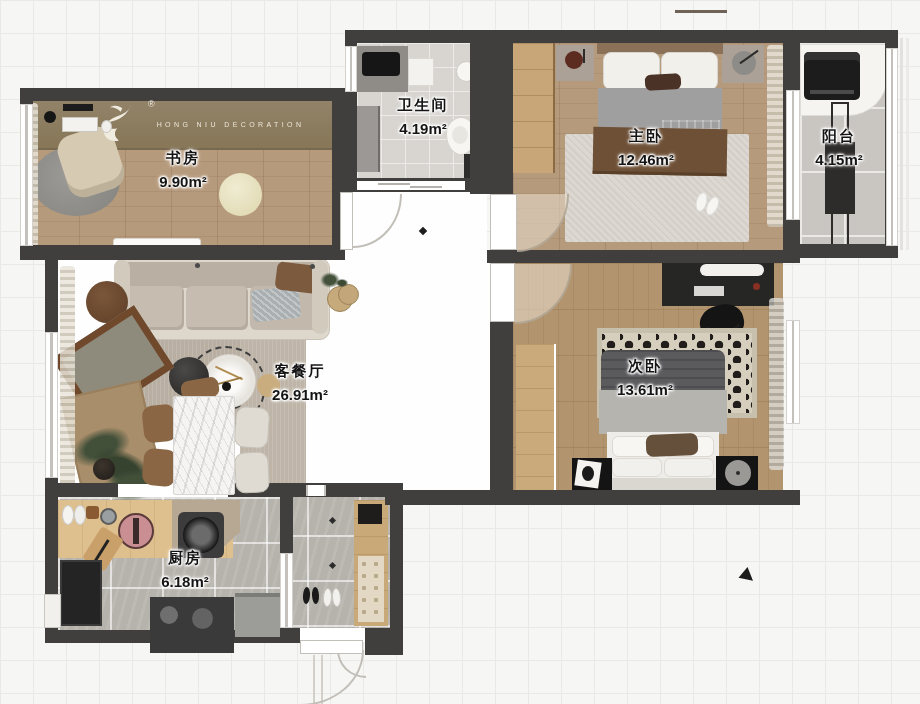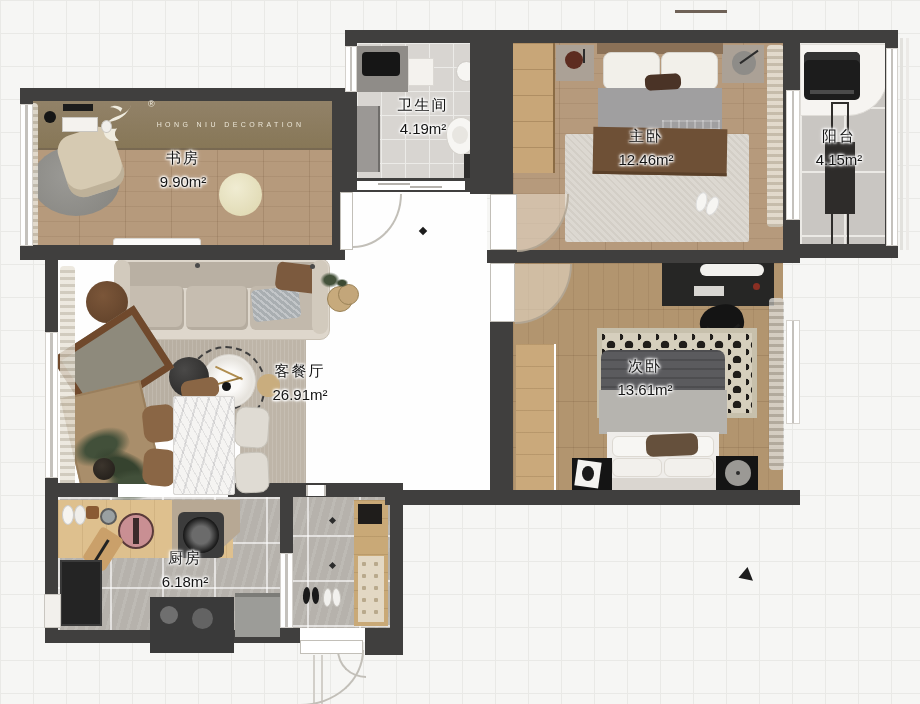--- a/index.html
+++ b/index.html
@@ -15,21 +15,21 @@
   .floor-gray{background:#b6b2ac;background-image:linear-gradient(rgba(255,255,255,.6) 2px,transparent 2px),linear-gradient(90deg,rgba(255,255,255,.6) 2px,transparent 2px),repeating-linear-gradient(105deg,rgba(255,255,255,.10) 0 3px,transparent 3px 10px);background-size:52px 45px,52px 45px,auto auto}
   .floor-balc{background:#c9c6c2;background-image:linear-gradient(#ebe9e5 2px,transparent 2px),linear-gradient(90deg,#ebe9e5 2px,transparent 2px);background-size:44px 64px}
   .floor-white{background:#fefefe}
   .winV{background:#fff;box-shadow:inset 0 0 0 1px #d4d1cc;background-image:linear-gradient(90deg,transparent 42%,#c4c1bc 42%,#c4c1bc 58%,transparent 58%)}
   .swing{background:rgba(233,222,205,.55);border-right:2px solid rgba(168,158,140,.75);border-bottom:2px solid rgba(168,158,140,.75);border-radius:0 0 100% 0}
   .arc{border-right:2px solid #c2bfb8;border-bottom:2px solid #c2bfb8;border-radius:0 0 100% 0}
   .arcL{border-left:2px solid #c2bfb8;border-bottom:2px solid #c2bfb8;border-radius:0 0 0 100%}
   .leaf{background:#fff;border:1px solid #c2bfb8;box-sizing:border-box}
   .curtain{background:repeating-linear-gradient(180deg,#eae5da 0 4px,#c9c2b3 4px 7px);opacity:.85;border-radius:4px}
   .curtainG{background:repeating-linear-gradient(180deg,#dddbd6 0 4px,#b2afa8 4px 7px);opacity:.8;border-radius:4px}
-  .rlabel{position:absolute;transform:translateX(-50%);text-align:center;font-weight:normal;font-size:15px;color:#141414;line-height:16px;white-space:nowrap;z-index:60;
+  .rlabel{position:absolute;transform:translateX(-50%);text-align:center;font-weight:bold;font-size:15px;color:#141414;line-height:16px;white-space:nowrap;z-index:60;
     text-shadow:-1px -1px 2px #fff,1px -1px 2px #fff,-1px 1px 2px #fff,1px 1px 2px #fff,0 0 5px #fff}
   .rname{letter-spacing:2px}
   .rarea{margin-top:8px;letter-spacing:0}
   #logo{display:flex;align-items:center;gap:8px;z-index:30}
   #logo .brand{font-size:21px;font-weight:bold;color:#f3efe3;letter-spacing:7px;line-height:22px}
   #logo .sub{font-size:7px;letter-spacing:3.4px;color:#ece7d8;margin-top:3px}
   #logo .reg{font-size:9px;color:#f0ecdf;align-self:flex-start;margin-top:-4px;margin-right:-6px}
   .rugpat{background-color:#d6cfbd;border:5px solid #c7c0ac;box-sizing:border-box;
     background-image:radial-gradient(circle at 9px 12px,#201d1a 4px,transparent 4.6px),radial-gradient(circle at 0px 4px,#201d1a 3px,transparent 3.6px);
     background-size:18px 15px}

